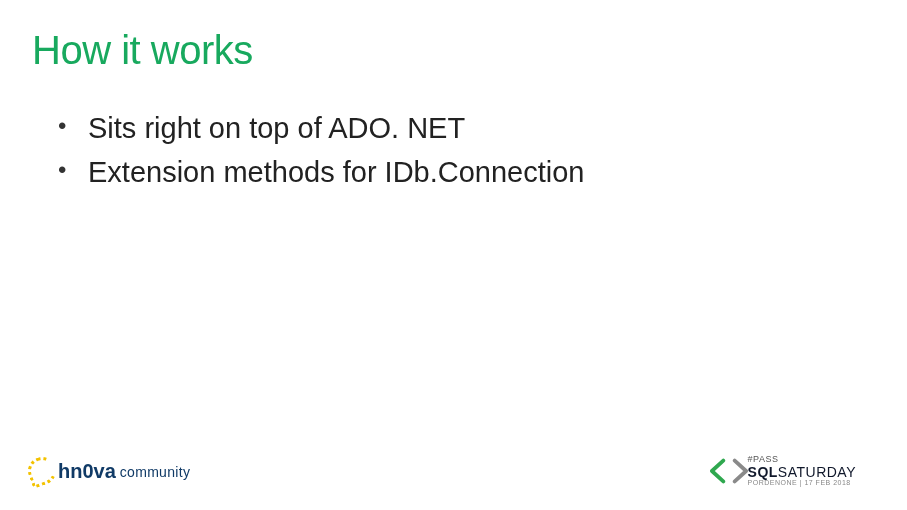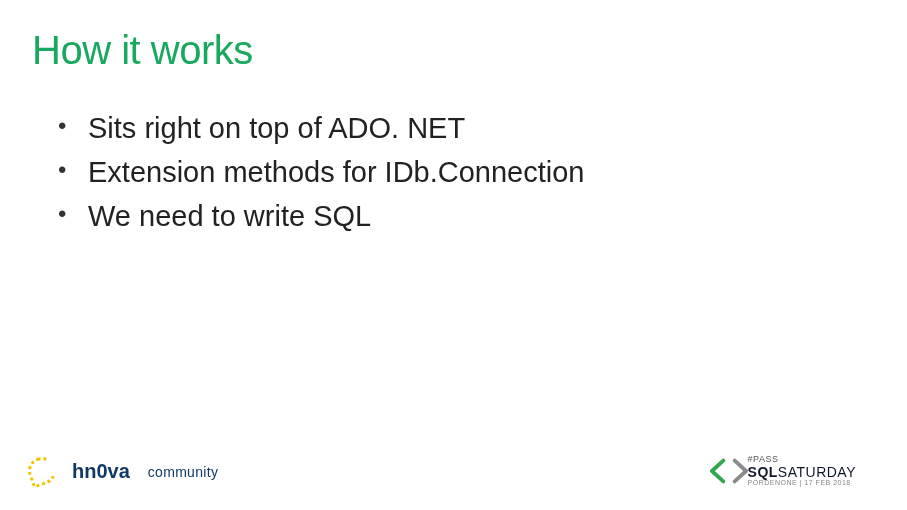--- a/index.html
+++ b/index.html
@@ -60,21 +60,21 @@
     padding: 0 28px;
     box-sizing: border-box;
     display: flex;
     justify-content: space-between;
     align-items: center;
   }
   
   .logo-left {
     display: flex;
     align-items: center;
-    gap: 16px;
+    gap: 2px;
   }
   .logo-left .swirl {
     width: 22px;
     height: 22px;
     border: 3px dotted #f3c200;
     border-radius: 50% 50% 50% 10%;
     border-right-color: transparent;
     transform: rotate(-20deg);
   }
   .logo-left .txt {
@@ -135,21 +135,20 @@
 </style>
 </head>
 <body>
 
 <div class="slide">
   <h1 class="title">How it works</h1>
 
   <ul class="bullets">
     <li>Sits right on top of ADO. NET</li>
     <li>Extension methods for IDb.Connection</li>
-    <li>We need to write SQL</li>
   </ul>
 
   <div class="gap"></div>
 
 
   <div class="footer">
     <div class="logo-left">
       <div class="swirl"></div>
       <span class="txt">
         <span>hn</span><span class="o">0</span><span>va</span>

